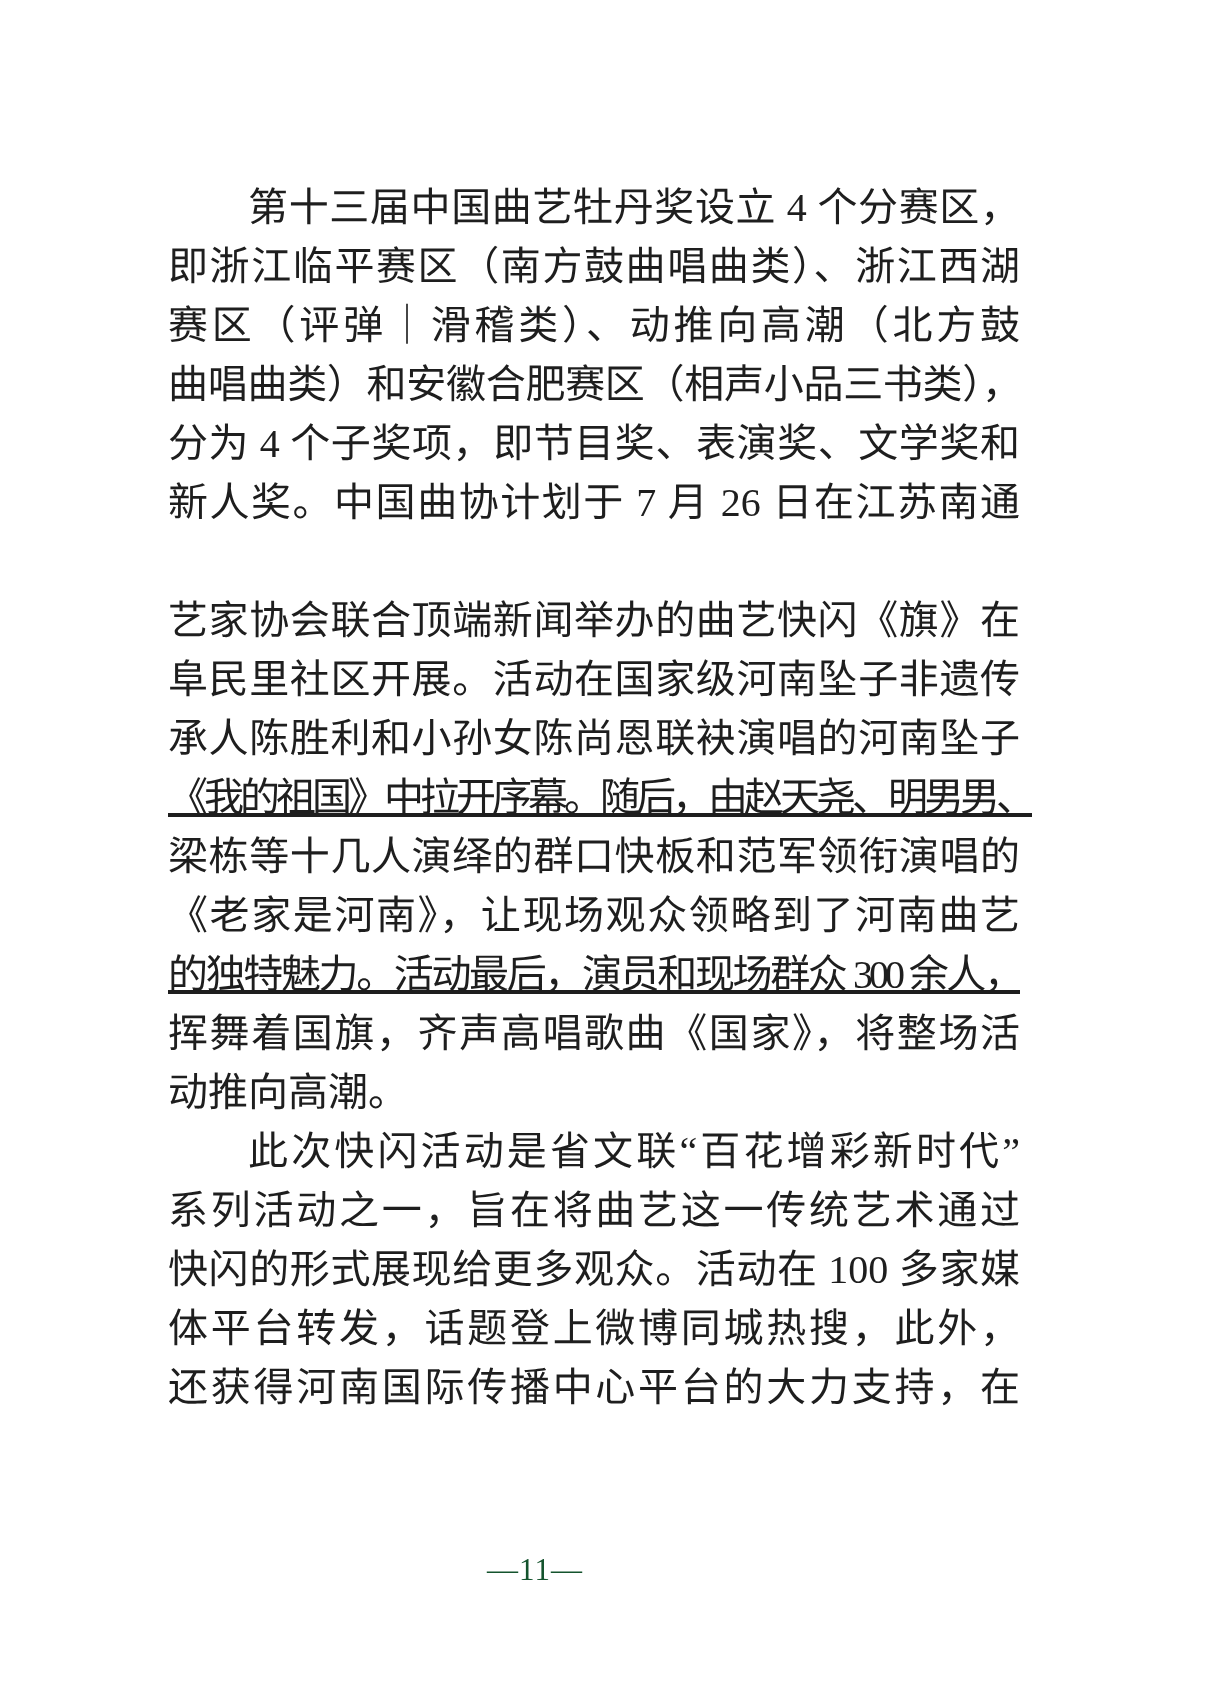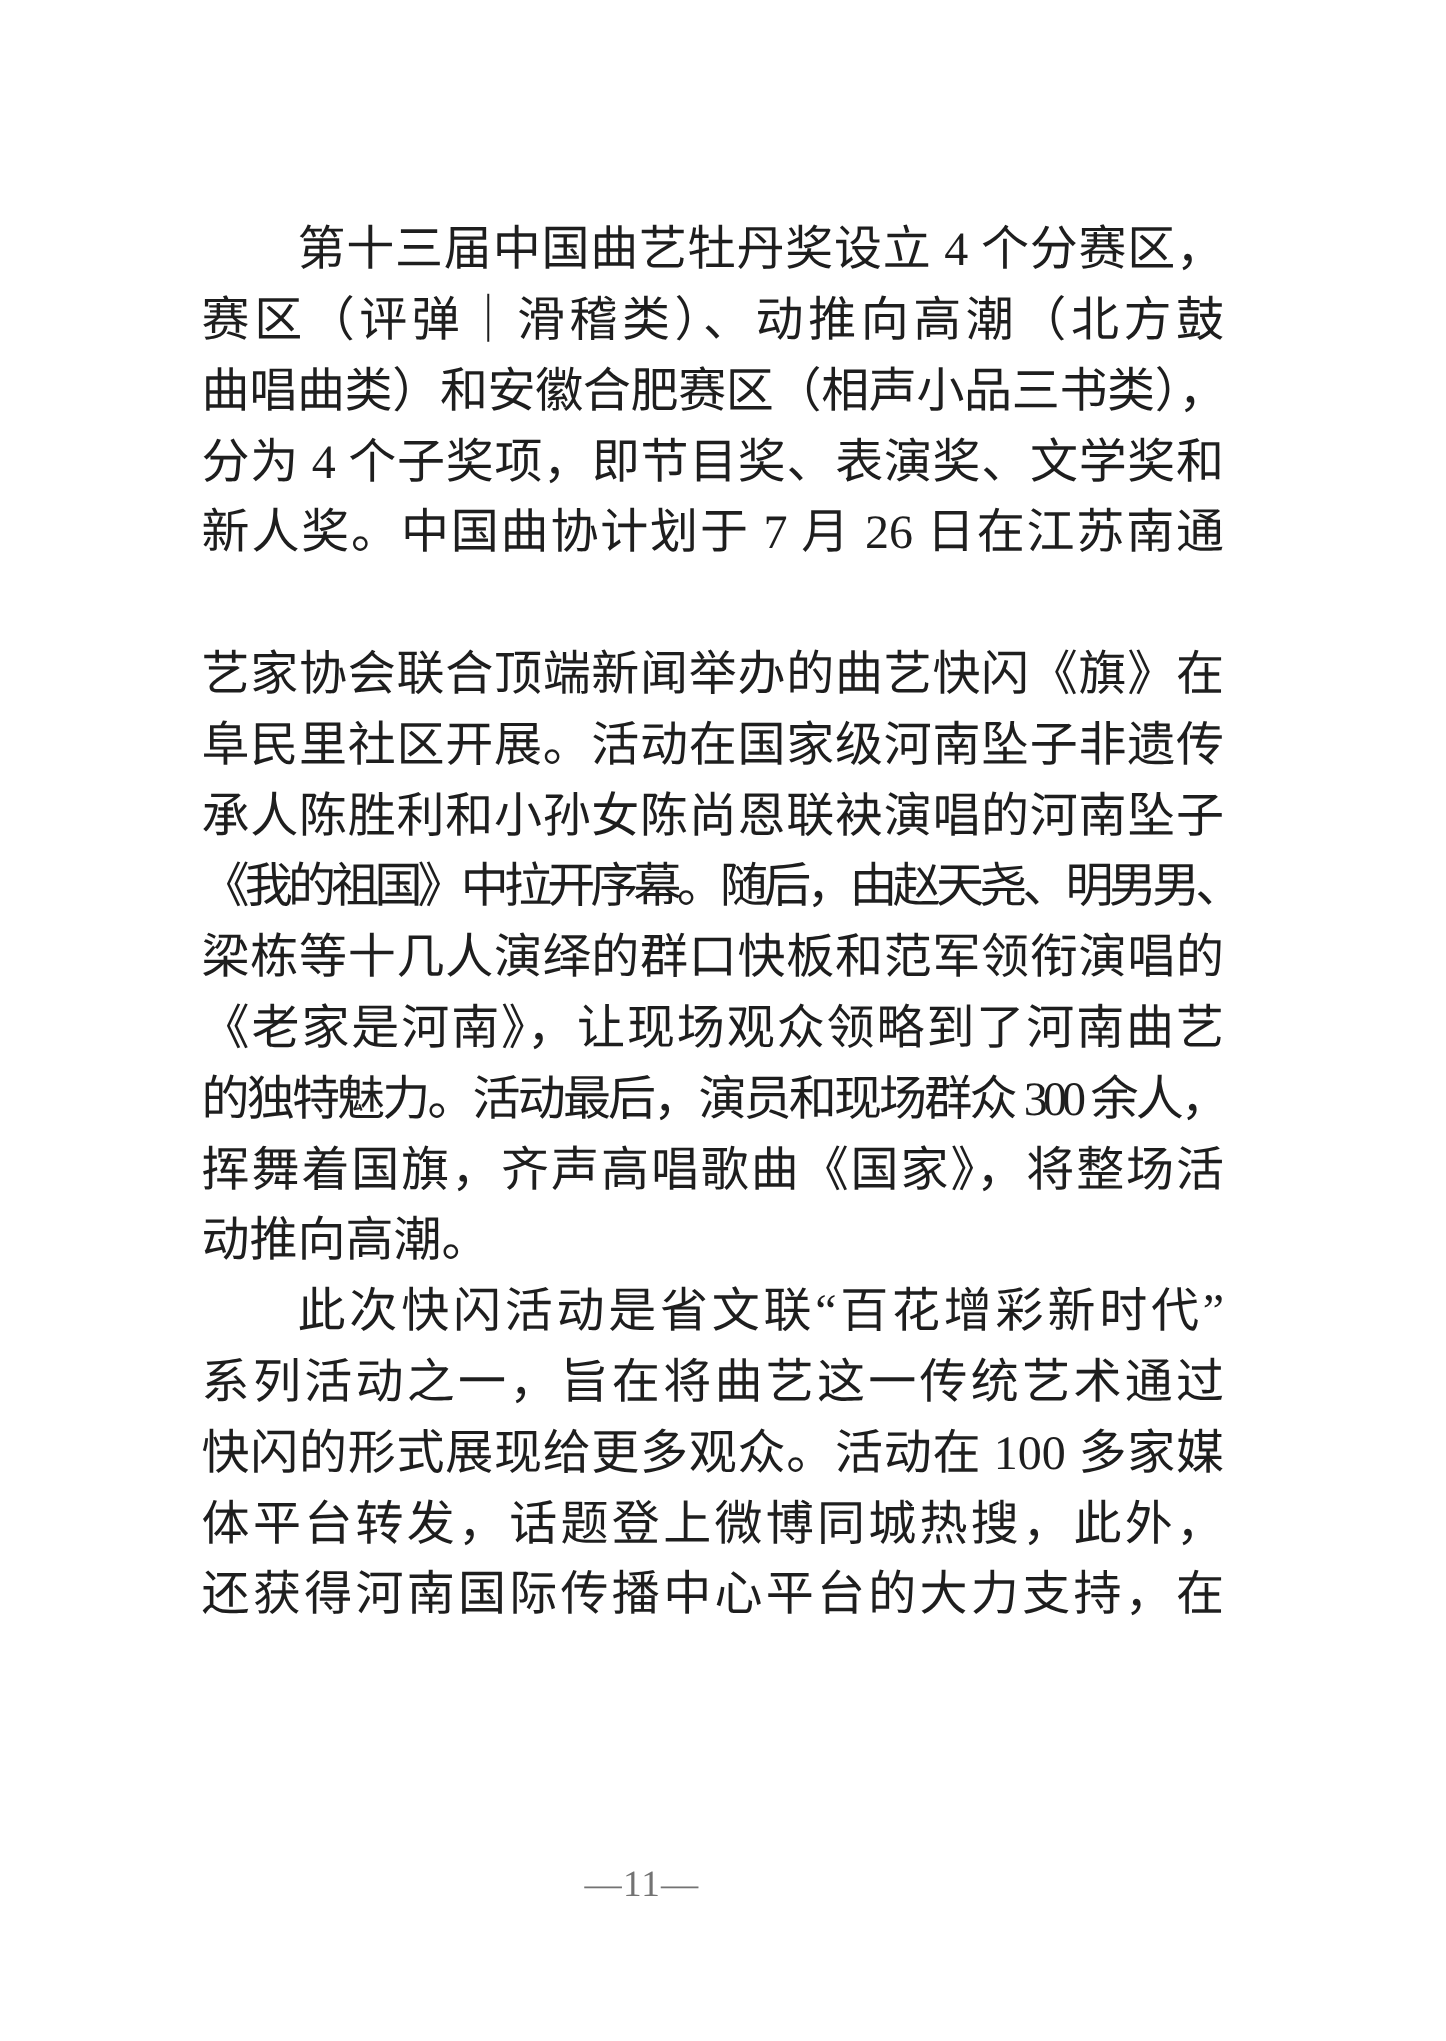--- a/index.html
+++ b/index.html
@@ -30,51 +30,52 @@
     text-align-last: justify;
     text-justify: inter-character;
   }
 
   .line.indent { padding-left: 80px; }
 
   .line.para-end { text-align-last: left; }
 
   
   .tight1 { letter-spacing: -2px; }
-  .tight2 { letter-spacing: -4px; }
+  .tight2 { letter-spacing: -4px; text-decoration: underline; }
 
   .blank-line { height: 59px; }
 
   .run-in-heading {
     font-weight: 700;
     font-family: "Liberation Sans", "DejaVu Sans", sans-serif;
   }
 
   .page-number {
     position: absolute;
     left: 0;
     right: 0;
     top: 1550px;
     text-align: center;
     font-size: 31px;
     line-height: 40px;
-    color: #737373;
+    color: #14532d;
     letter-spacing: 1px;
     font-family: "Liberation Serif", "DejaVu Serif", serif;
   }
 </style>
 </head>
 <body>
 
 <div class="page">
 
   <div class="text-block">
 
     <div>
       <div class="line indent">第十三届中国曲艺牡丹奖设立 4 个分赛区，</div>
+      <div class="line">即浙江临平赛区（南方鼓曲唱曲类）、浙江西湖</div>
       <div class="line">赛区（评弹｜滑稽类）、动推向高潮（北方鼓</div>
       <div class="line tight1">曲唱曲类）和安徽合肥赛区（相声小品三书类），</div>
       <div class="line">分为 4 个子奖项，即节目奖、表演奖、文学奖和</div>
       <div class="line">新人奖。中国曲协计划于 7 月 26 日在江苏南通</div>
     </div>
 
     <div class="blank-line"></div>
 
     <div>
       <div class="line">艺家协会联合顶端新闻举办的曲艺快闪《旗》在</div>

